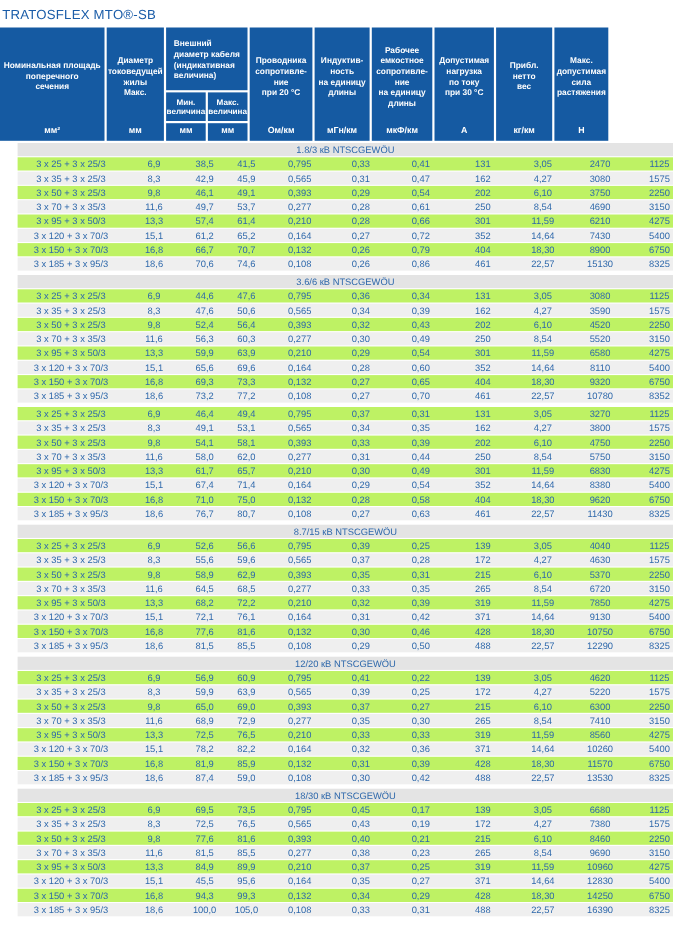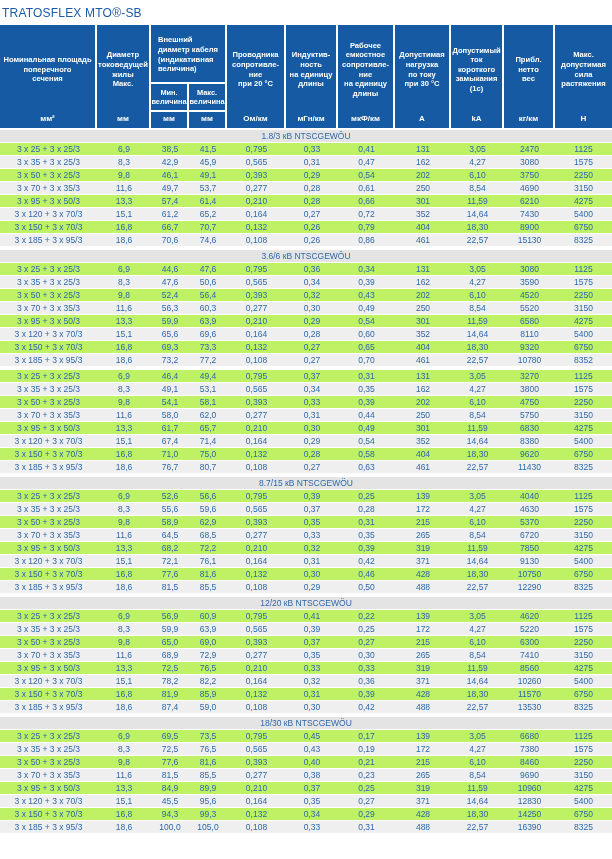--- a/index.html
+++ b/index.html
@@ -46,21 +46,21 @@
   .g-sub > div{
     background:#155aa2;color:#fff;display:flex;align-items:center;justify-content:center;
     white-space:pre-line;font-weight:bold;font-size:7.4px;line-height:9px;text-align:center;
   }
   .g-units > div{
     background:#155aa2;color:#fff;font-weight:bold;font-size:8px;line-height:14px;text-align:center;
   }
 
   
   .tbody{margin-top:2px;}
-  .section{margin-bottom:4px;}
+  .section{margin-bottom:4px;padding-left:16px;}
   .sec-title{
     height:12px;background:#e4e4e4;color:#2e68ab;
     font-size:8.5px;line-height:12px;text-align:center;margin-bottom:1px;
   }
   .row{
     display:grid;
     grid-template-columns:97px 54px 38px 38px 59px 52px 57px 56px 53px 51px 57px;
     height:12px;margin-bottom:1px;
   }
   .row.odd{background:#bef264;}
@@ -131,28 +131,20 @@
       <div class="th-unit">мкФ/км</div>
     </div>
     <div class="th">
       <div class="th-label">Допустимая
 нагрузка
 по току
 при 30 °C</div>
       <div class="th-unit">A</div>
     </div>
     <div class="th">
-      <div class="th-label">Допустимый
-ток
-короткого
-замыкания
-(1с)</div>
-      <div class="th-unit">kA</div>
-    </div>
-    <div class="th">
       <div class="th-label">Прибл.
 нетто
 вес</div>
       <div class="th-unit">кг/км</div>
     </div>
     <div class="th">
       <div class="th-label">Макс.
 допустимая
 сила
 растяжения</div>

